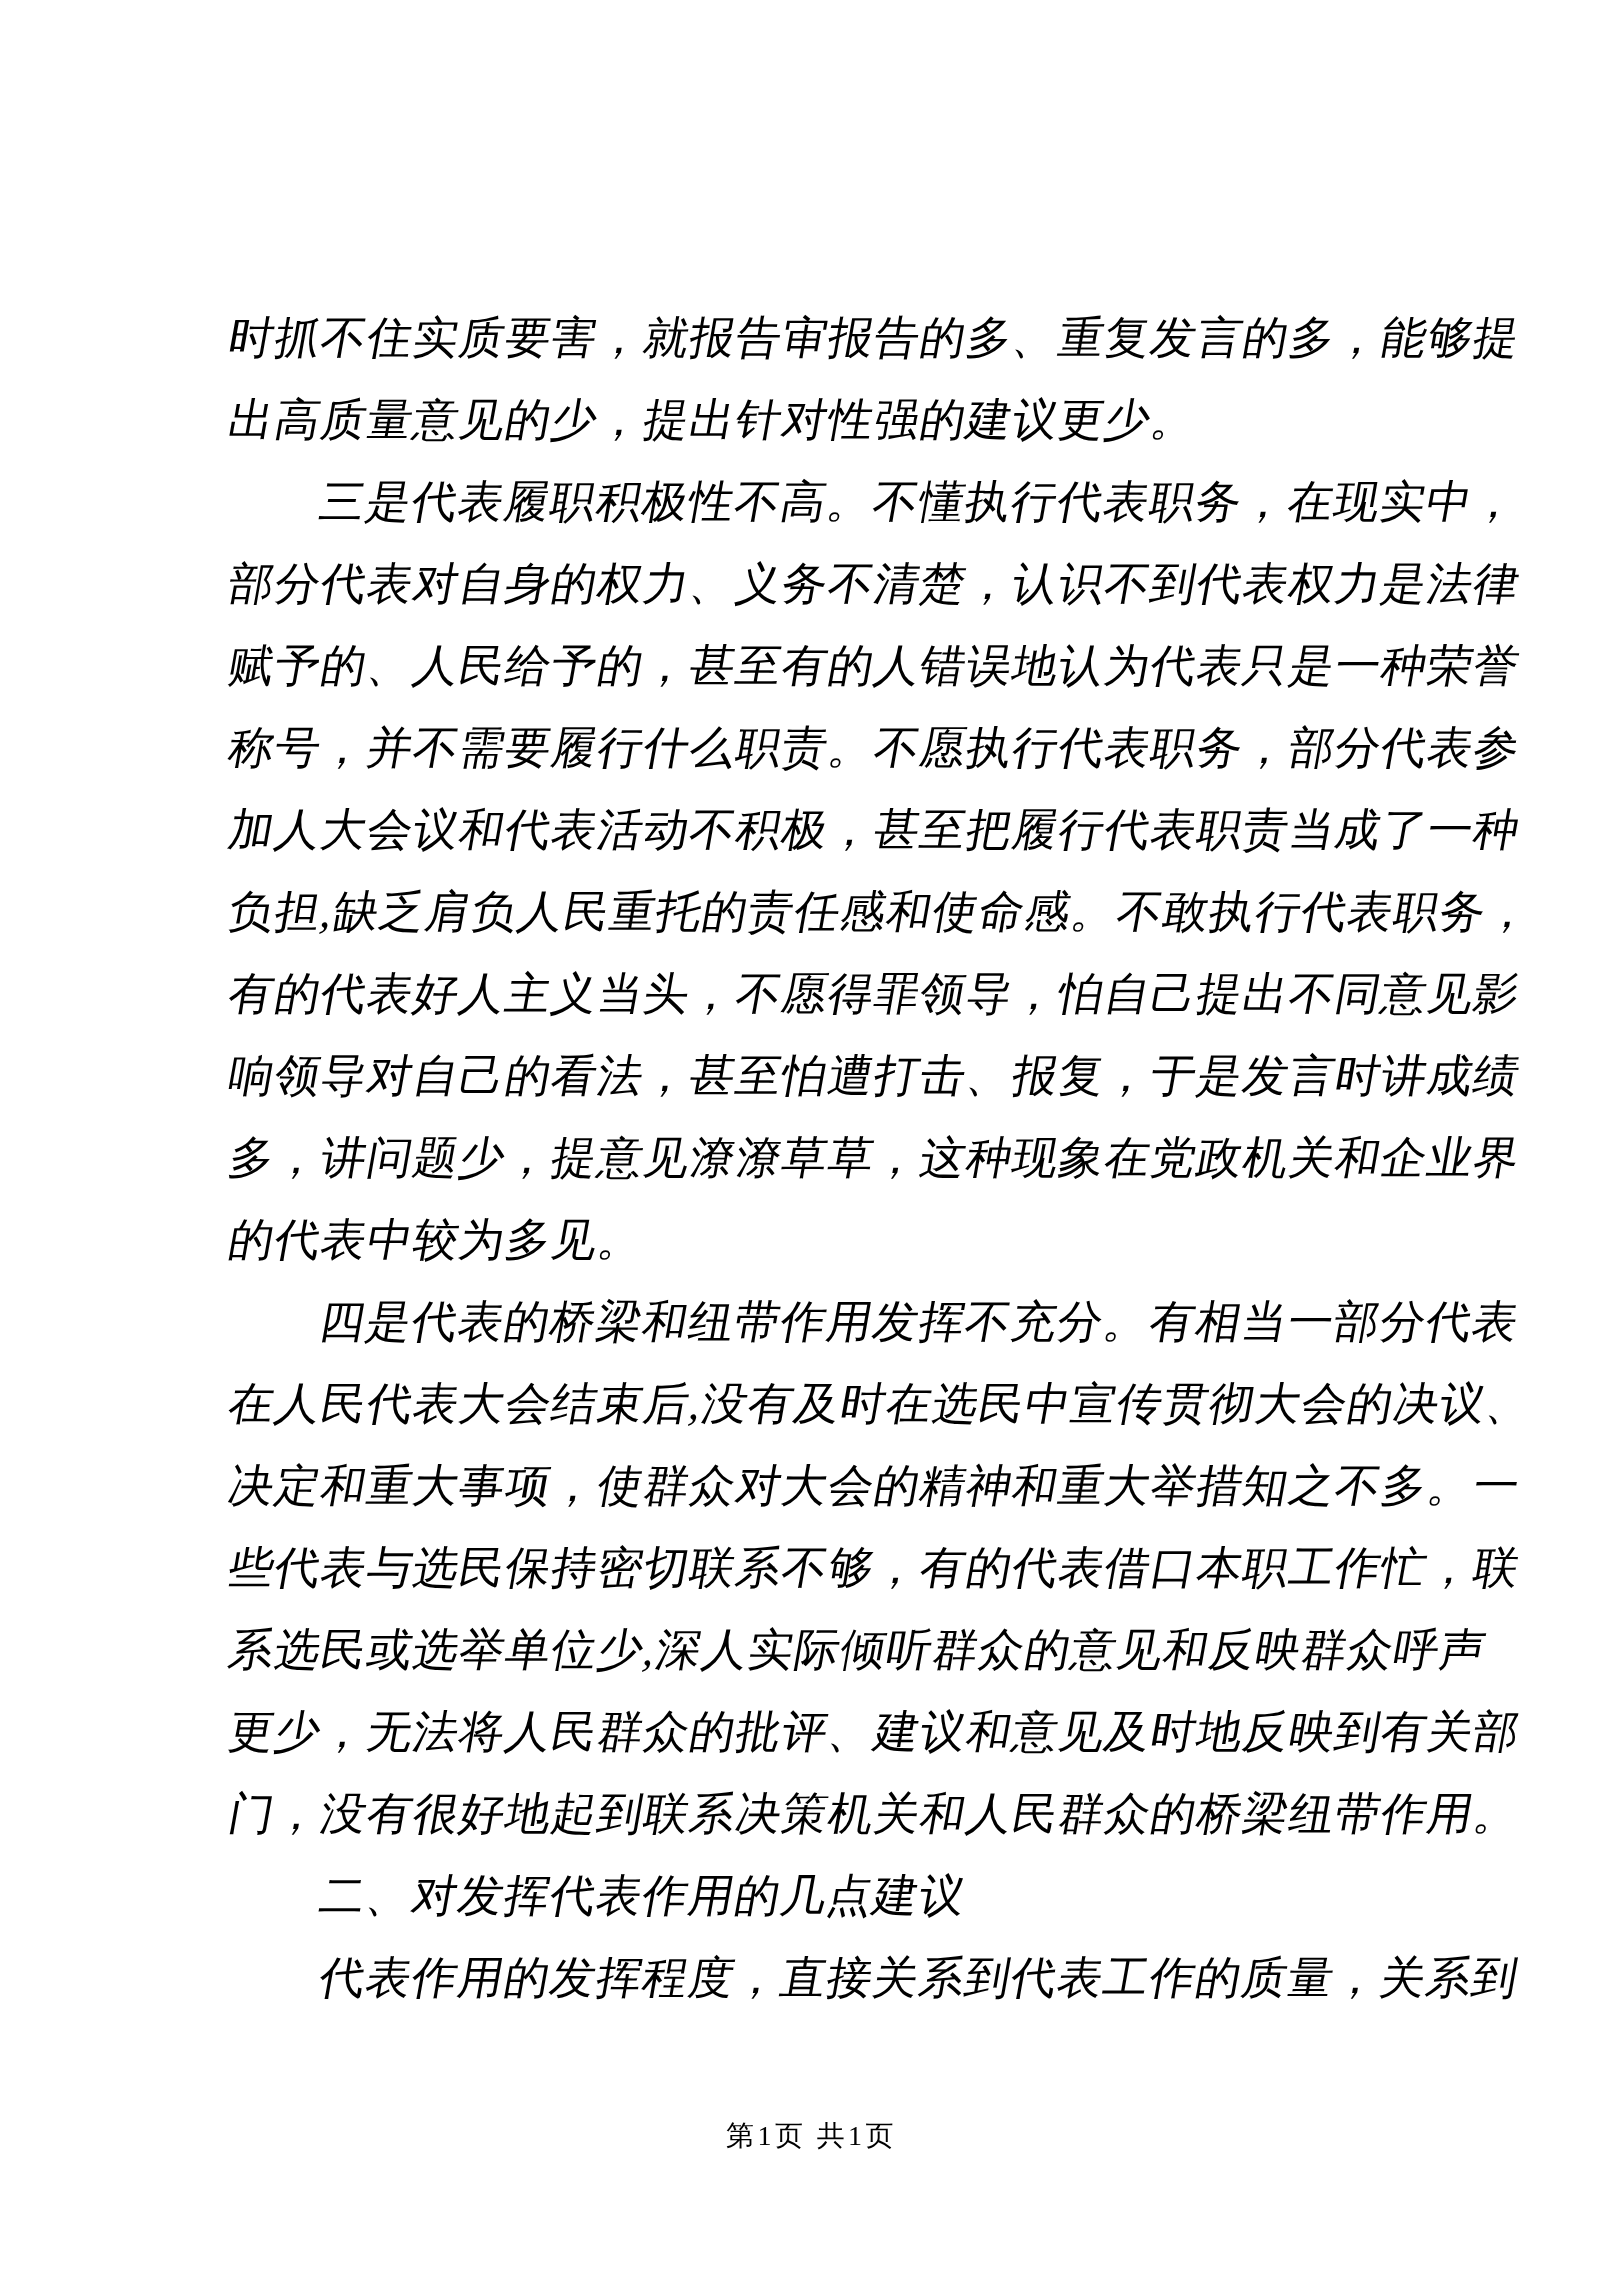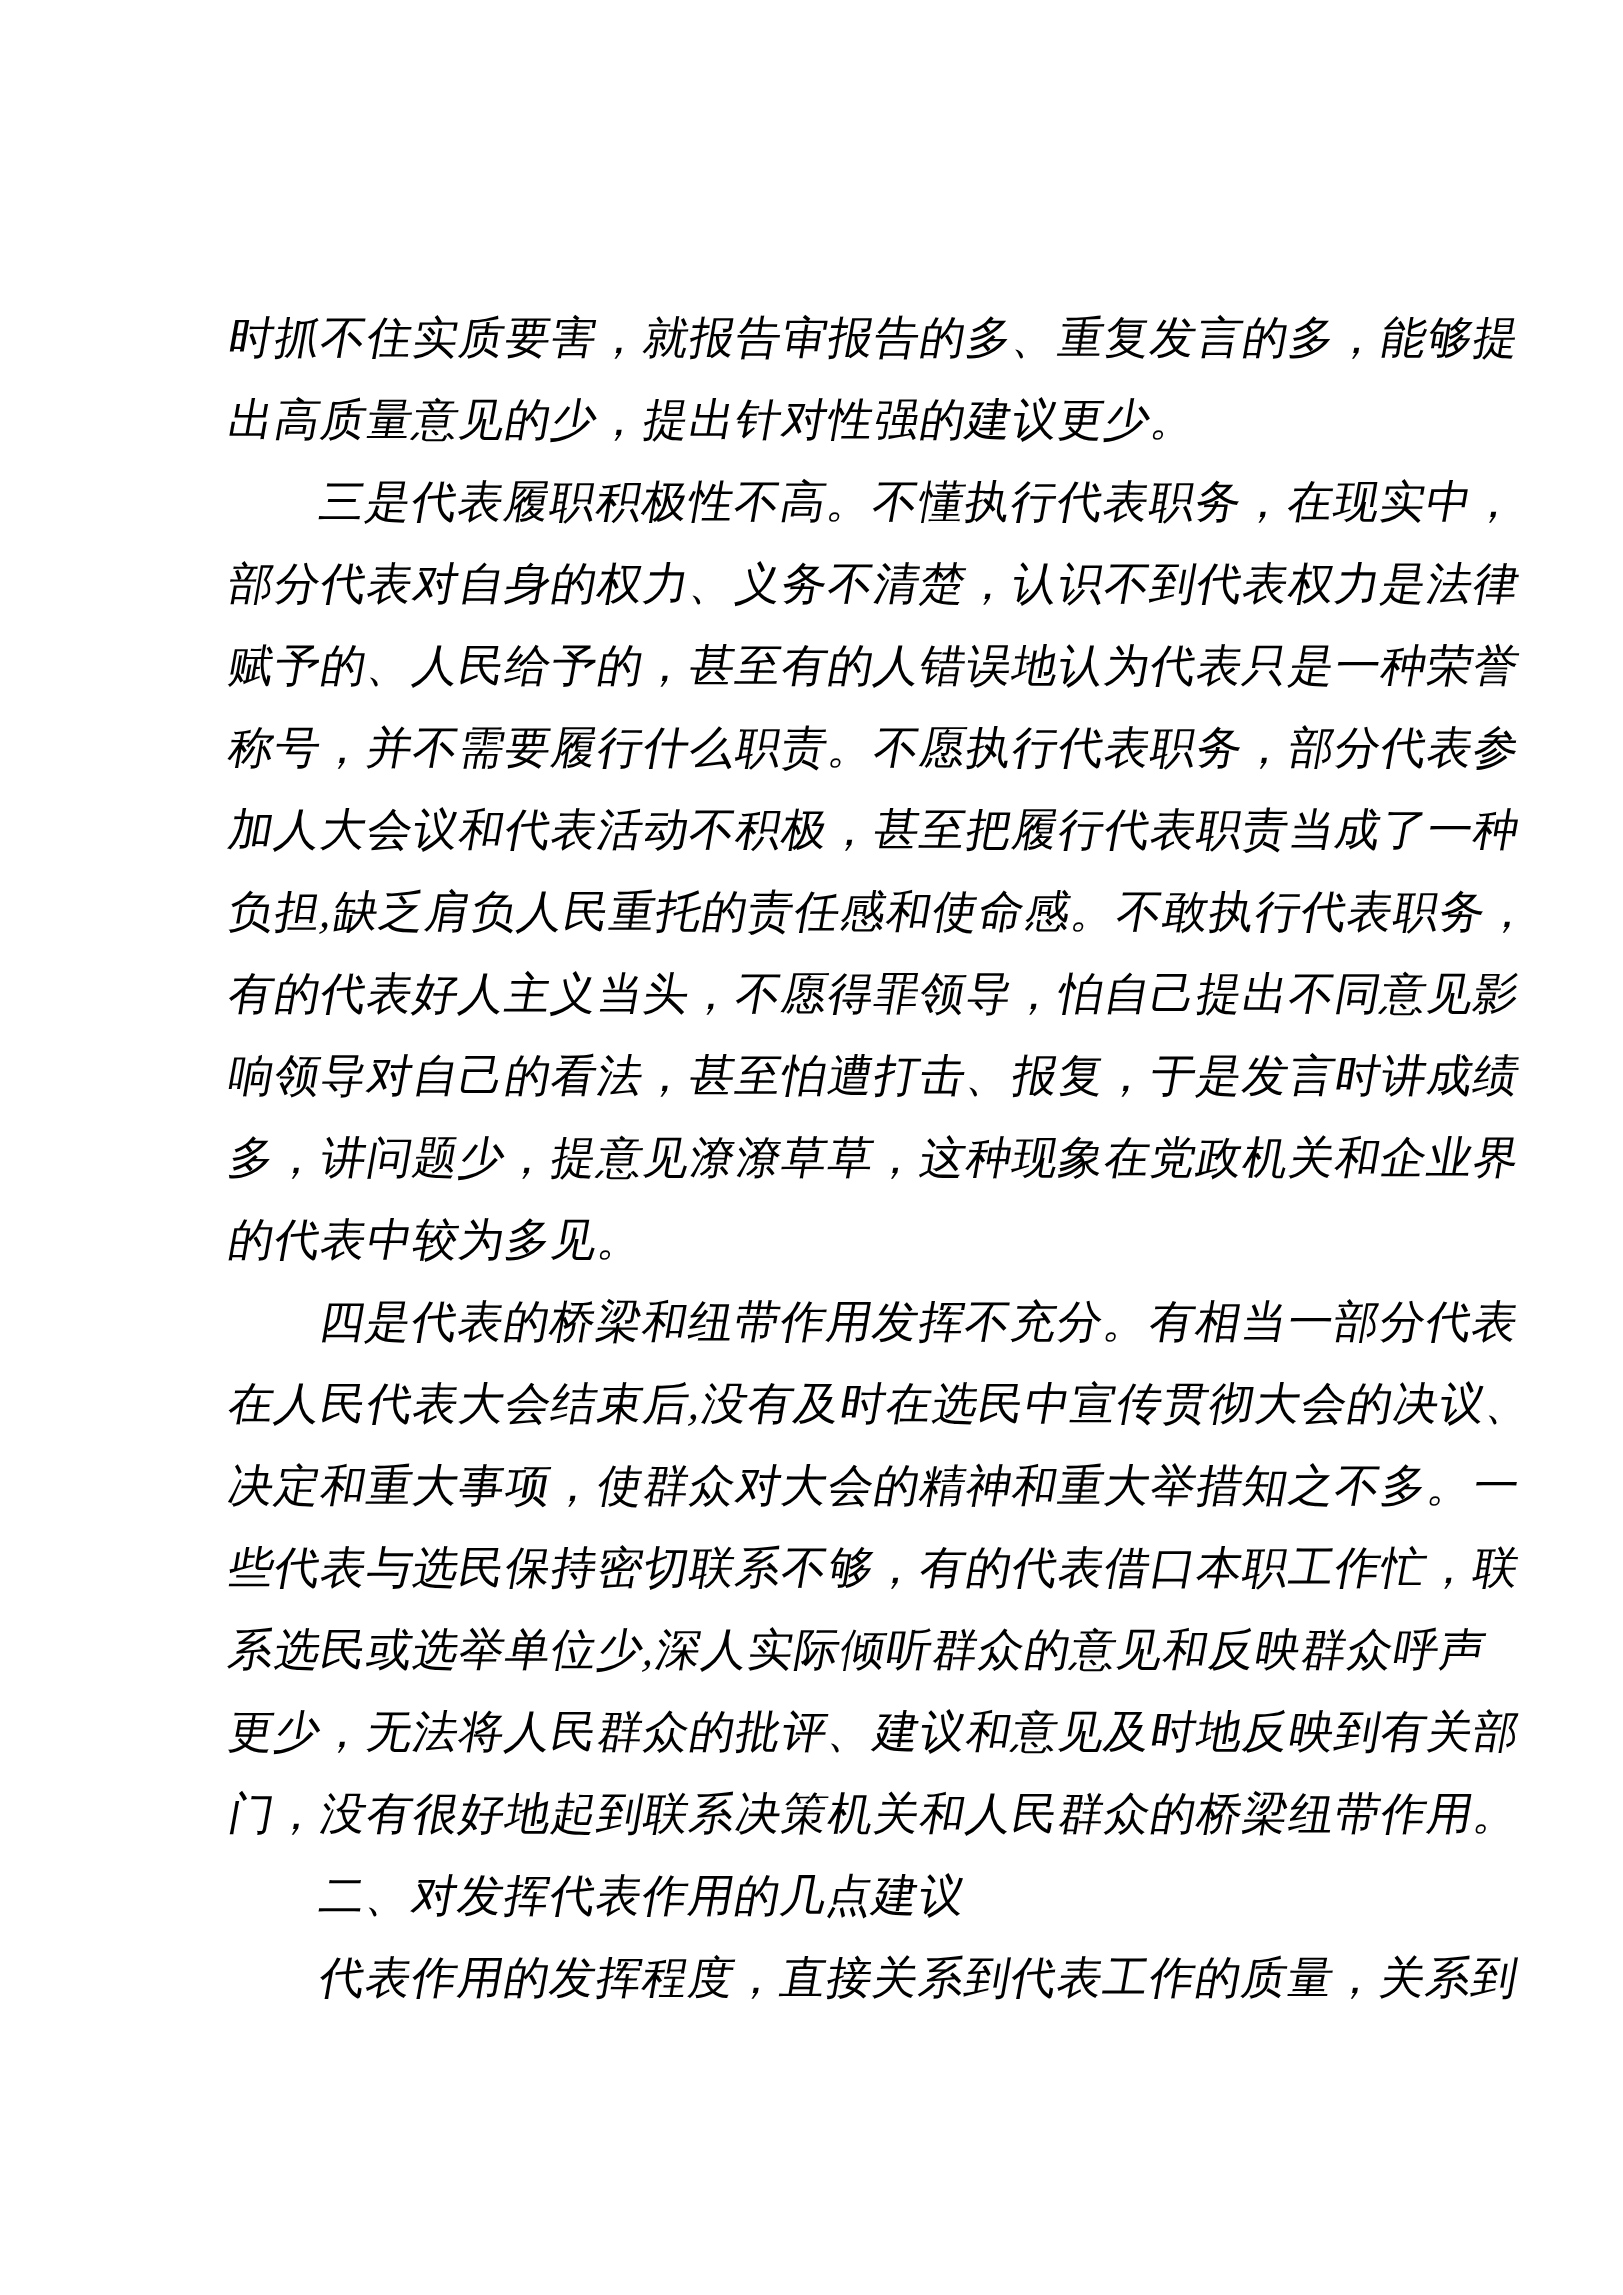--- a/index.html
+++ b/index.html
@@ -74,15 +74,18 @@
       <div class="line">在人民代表大会结束后,没有及时在选民中宣传贯彻大会的决议、</div>
       <div class="line">决定和重大事项，使群众对大会的精神和重大举措知之不多。一</div>
       <div class="line">些代表与选民保持密切联系不够，有的代表借口本职工作忙，联</div>
       <div class="line">系选民或选举单位少,深人实际倾听群众的意见和反映群众呼声</div>
       <div class="line">更少，无法将人民群众的批评、建议和意见及时地反映到有关部</div>
       <div class="line">门，没有很好地起到联系决策机关和人民群众的桥梁纽带作用。</div>
       <div class="line indent">二、对发挥代表作用的几点建议</div>
       <div class="line indent">代表作用的发挥程度，直接关系到代表工作的质量，关系到</div>
     </div>
 
+  <div class="footer">
+    <span>第1页 共1页</span>
+  </div>
 
 </div>
 
 
 </body></html>

